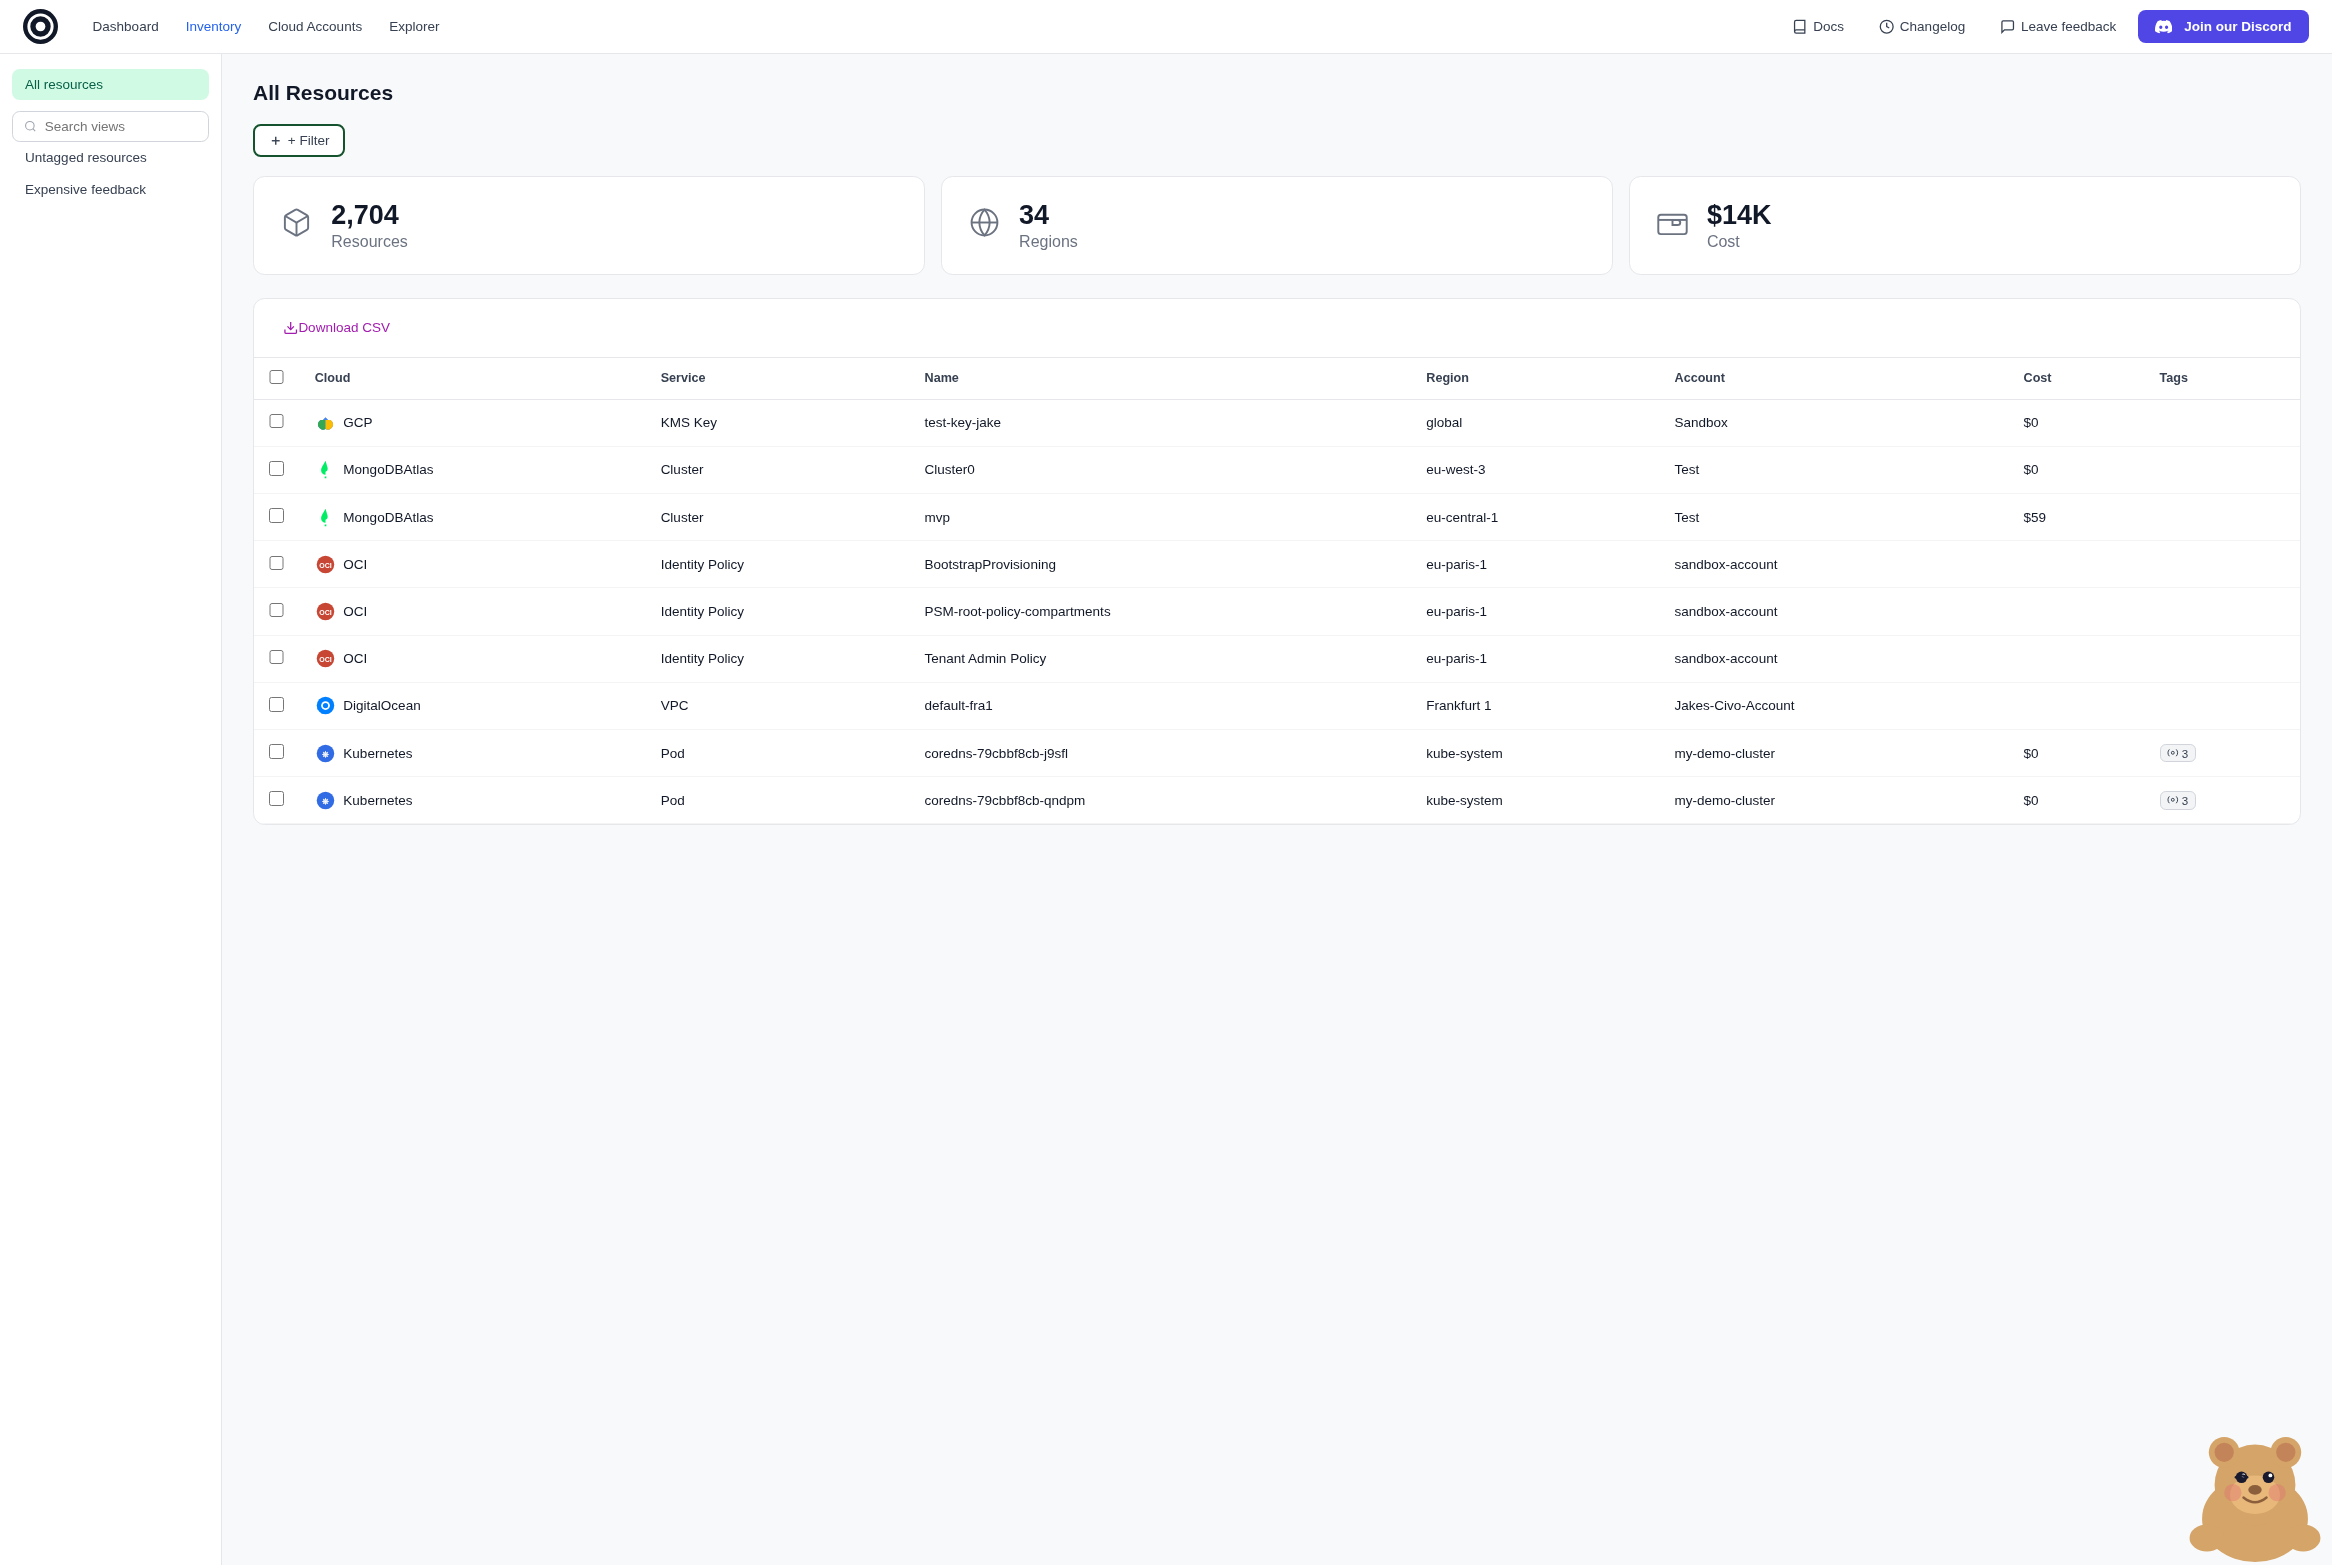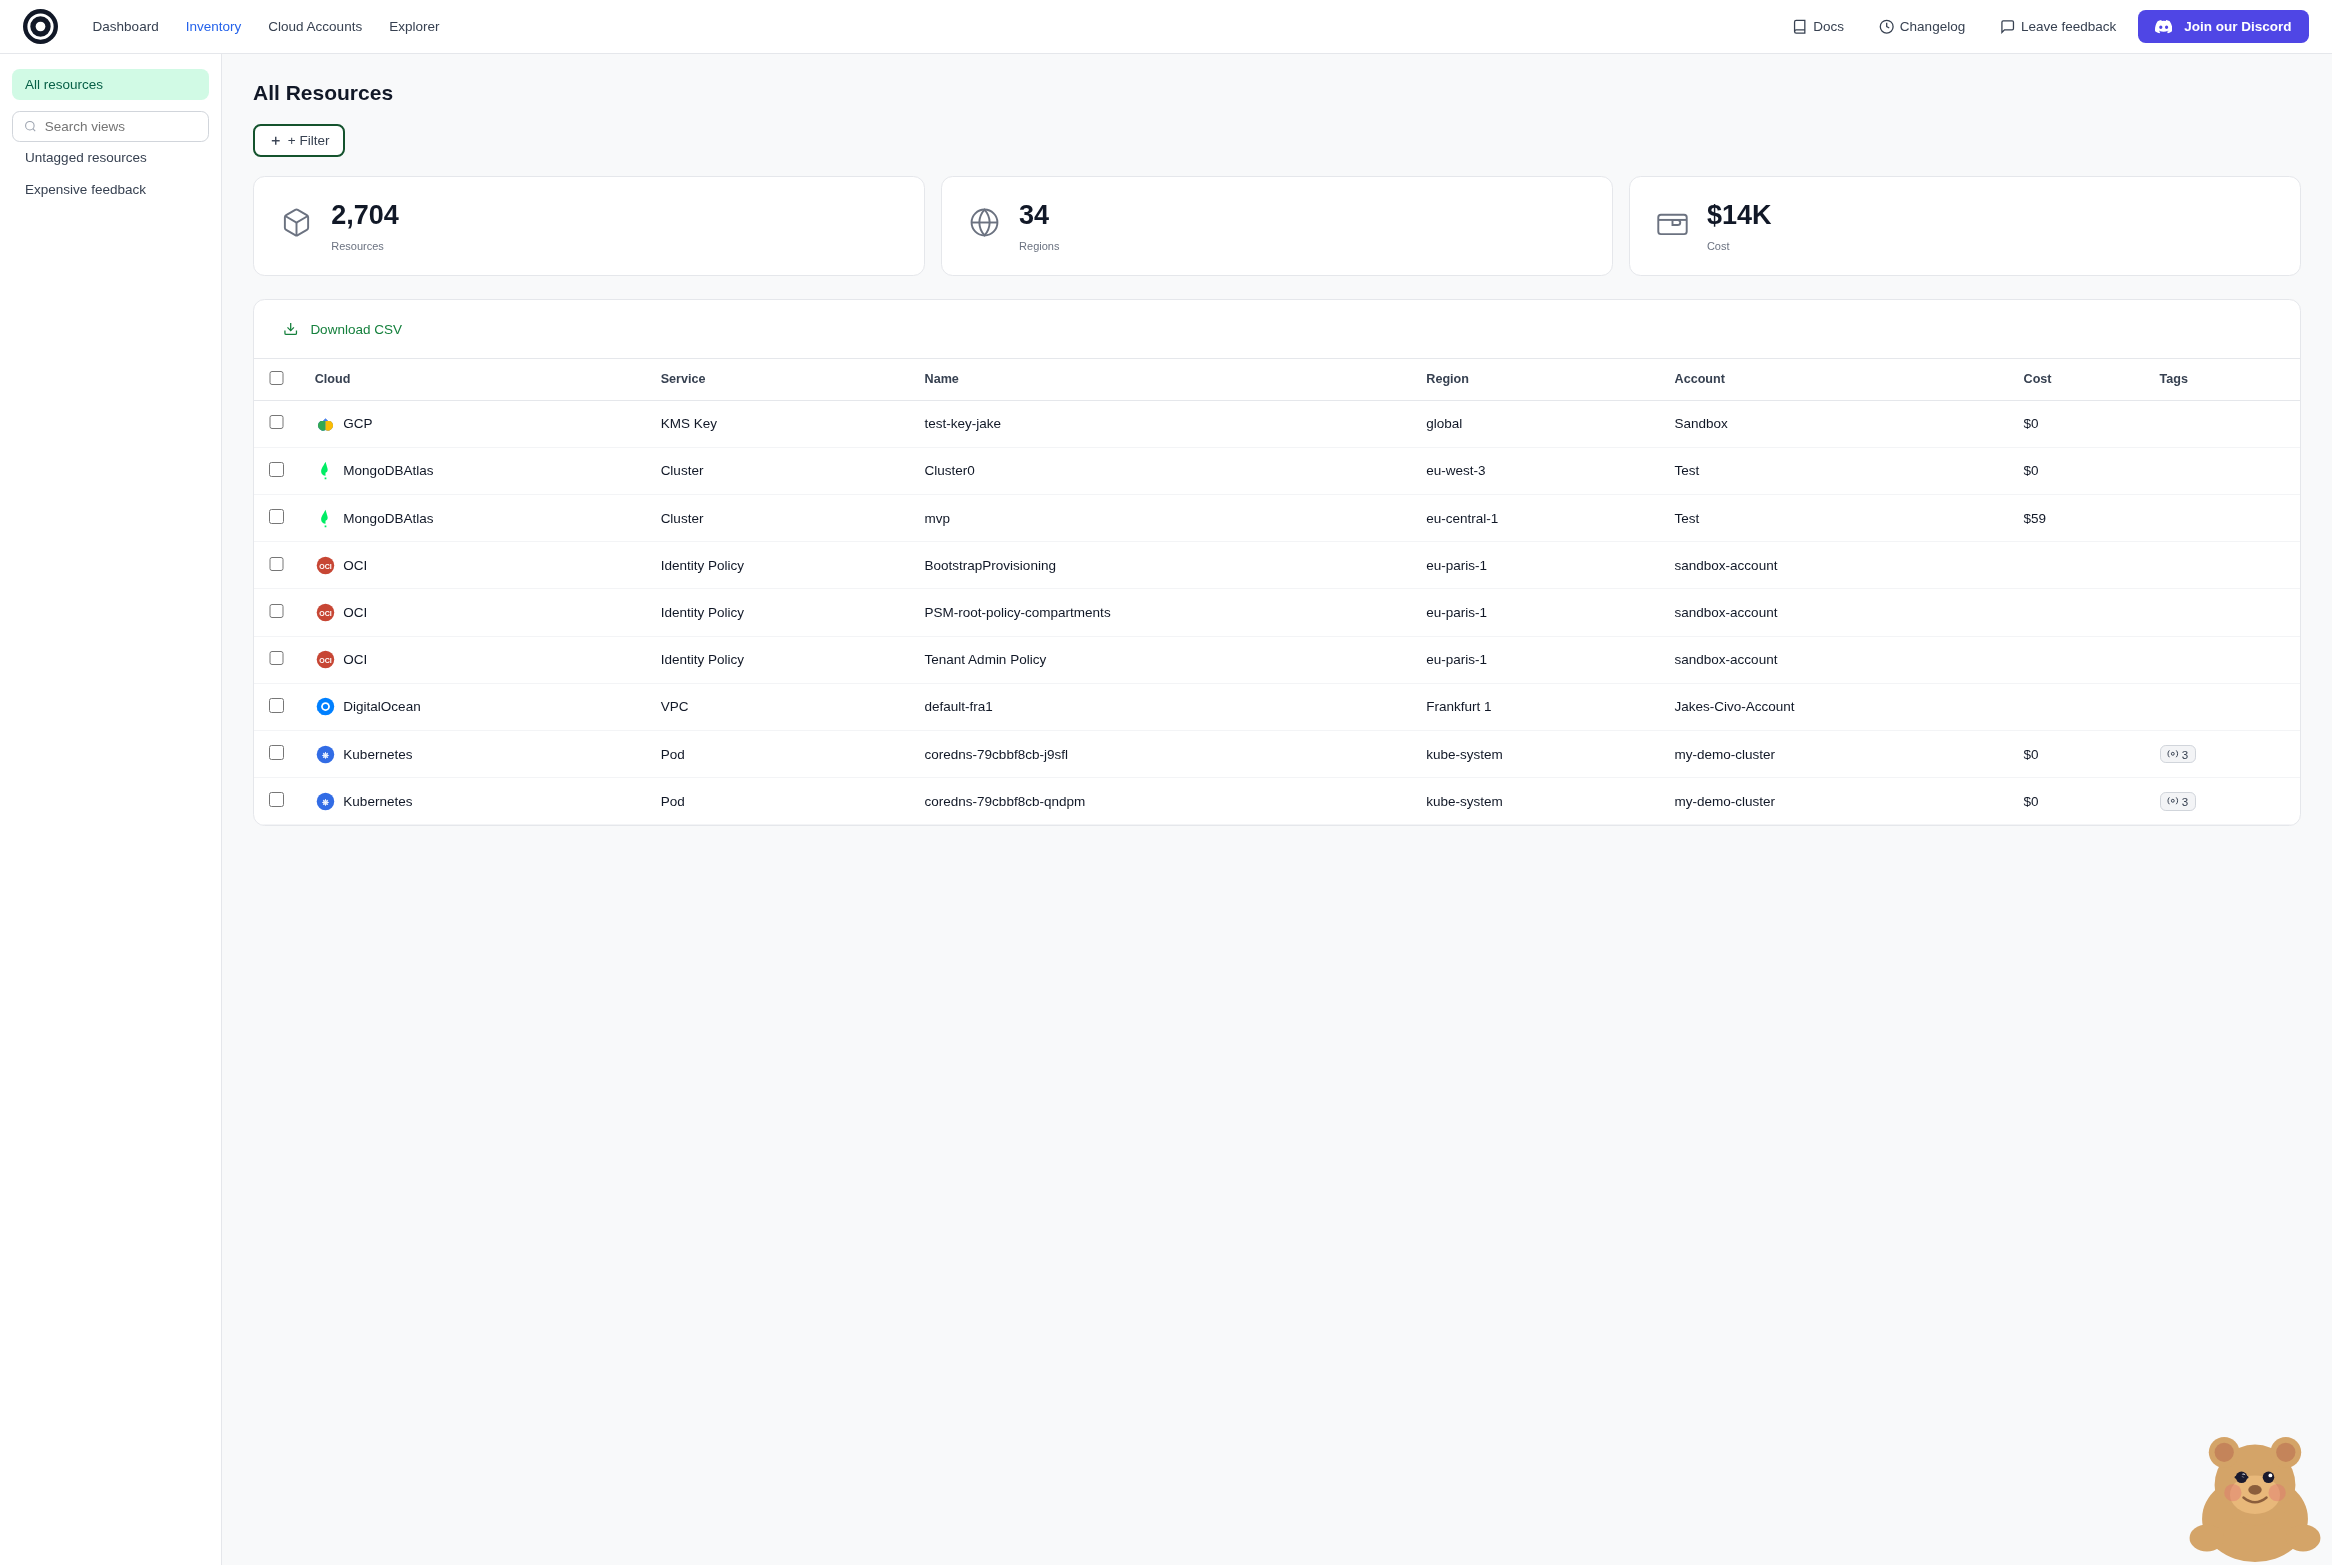--- a/index.html
+++ b/index.html
@@ -70,35 +70,35 @@
     }
 
     
     .stats-row { display: flex; gap: 15.4px; margin-bottom: 23px; }
     .stat-card {
       flex: 1; background: #fff; border: 1px solid #e5e7eb; border-radius: 11.6px;
       padding: 23px 27px; display: flex; align-items: center; gap: 19.3px;
     }
     .stat-icon { font-size: 27px; color: #6b7280; }
     .stat-value { font-size: 27px; font-weight: 700; color: #111827; }
-    .stat-label { font-size: 11px; color: #6b7280; margin-top: 9px; }
+    .stat-label { font-size: 16px; color: #6b7280; margin-top: 2px; }
 
     
     .table-section { background: #fff; border: 1px solid #e5e7eb; border-radius: 11.6px; overflow: hidden; }
     .table-header { display: flex; align-items: center; padding: 15.4px 19.3px; border-bottom: 1px solid #e5e7eb; gap: 11.6px; }
     .table-search {
       display: flex; align-items: center; gap: 7.7px; flex: 1;
     }
     .table-search input {
       border: none; outline: none; font-size: 13.5px; color: #374151;
       background: transparent; width: 100%;
     }
     .download-csv-btn {
-      display: flex; align-items: center; gap: 12px;
-      border: none; background: none; font-size: 13.5px; color: #15803d;
+      display: flex; align-items: flex-start; gap: 0;
+      border: none; background: none; font-size: 13.5px; color: #a21caf;
       cursor: pointer; padding: 5.8px 9.7px; border-radius: 5.8px;
     }
 
     table { width: 100%; border-collapse: collapse; }
     thead tr { border-bottom: 1px solid #e5e7eb; }
     thead th {
       text-align: left; padding: 11.6px 15.4px; font-size: 12.6px;
       font-weight: 600; color: #374151; background: #fff;
     }
     thead th:first-child { width: 39px; }

